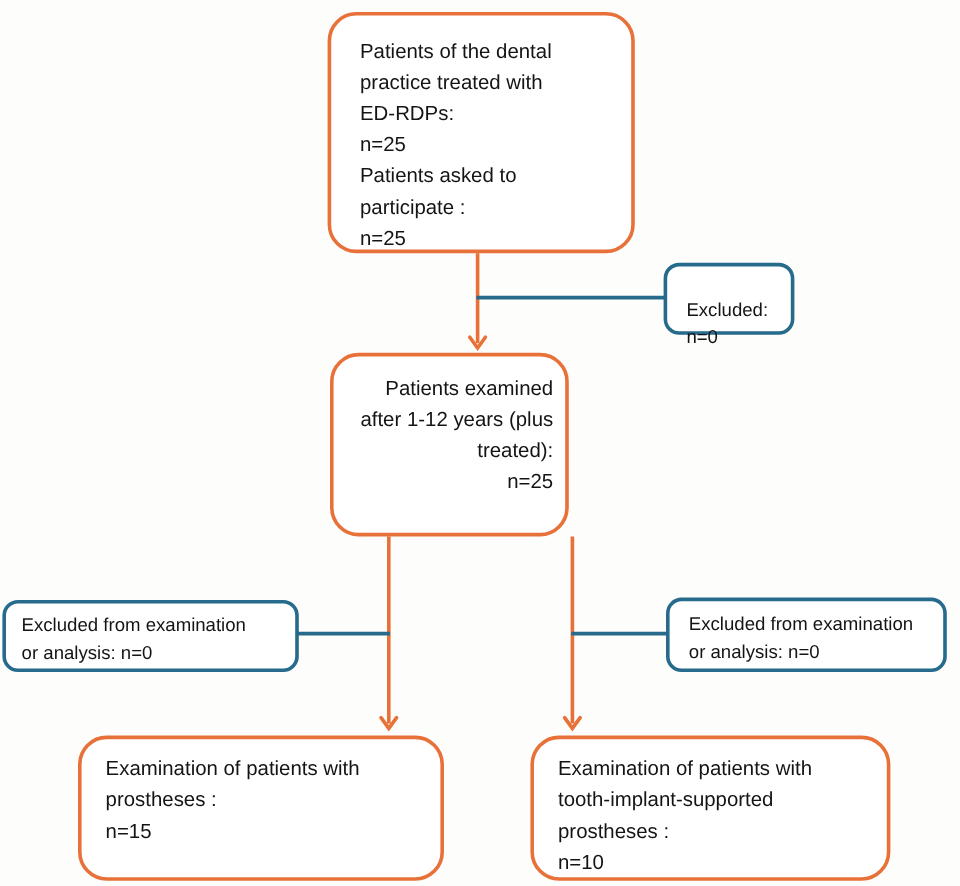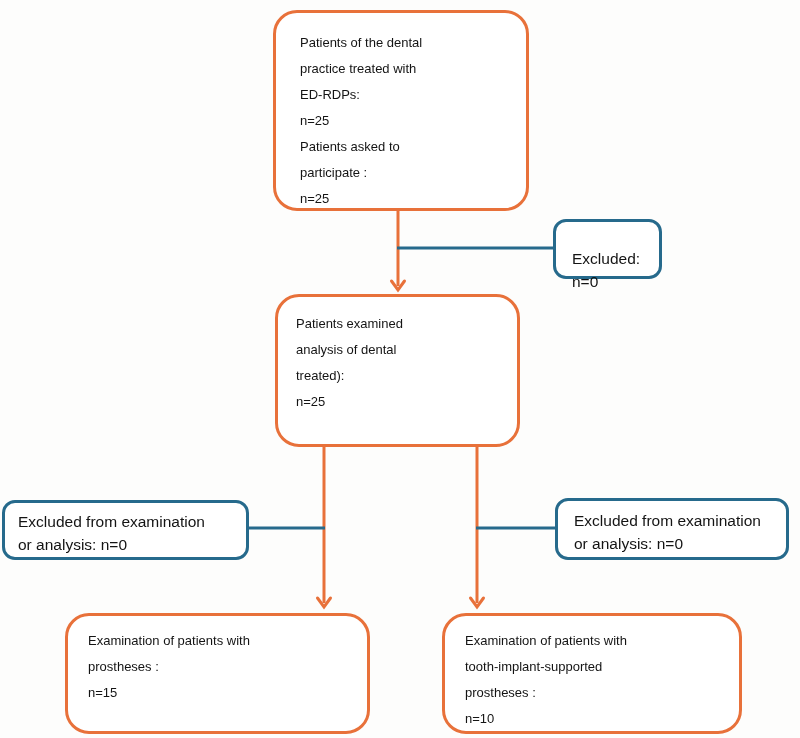--- a/index.html
+++ b/index.html
@@ -27,34 +27,34 @@
     width:800px;height:738px;
   }
   .stroke-orange{stroke:var(--orange);fill:none;stroke-width:3;}
   .stroke-blue{stroke:var(--blue);fill:none;stroke-width:3;}
   .box{
     position:absolute;
     box-sizing:border-box;
     background:#fff;
     border:3px solid var(--orange);
     border-radius:24px;
-    font-size:13px;
+    font-size:17px;
     line-height:26px;
     color:var(--text);
   }
   .box.blue{
     border-color:var(--blue);
     border-radius:13px;
     font-size:15.5px;
     line-height:23px;
   }
   .line{display:block;}
   .b{font-weight:normal;}
   #top-box      {left:273px; top:10px;  width:256px; height:201px; padding:17px 14px 0 24px;}
-  #middle-box   {left:275px; top:294px; width:245px; height:153px; padding:14px 10px 0 18px;}
+  #middle-box   {left:275px; top:294px; width:199px; height:153px; padding:14px 10px 0 18px;text-align:right;}
   #excluded-top {left:553px; top:219px; width:109px; height:60px;  padding:25px 6px 0 16px;}
   #excluded-left{left:2px;   top:500px; width:247px; height:60px;  padding:7px 6px 0 13px;}
   #excluded-right{left:555px;top:498px; width:234px; height:62px;  padding:8px 6px 0 16px;}
   #bottom-left  {left:65px;  top:613px; width:305px; height:121px; padding:12px 8px 0 20px;}
   #bottom-right {left:442px; top:613px; width:300px; height:121px; padding:12px 8px 0 20px;}
 </style>
 </head>
 <body>
 
 <div class="canvas">
@@ -87,21 +87,21 @@
     <span class="line b">n=25</span>
   </div>
 
   <div class="box blue" id="excluded-top">
     <span class="line">Excluded:</span>
     <span class="line b">n=0</span>
   </div>
 
   <div class="box" id="middle-box">
     <span class="line">Patients examined</span>
-    <span class="line">analysis of dental</span>
+    <span class="line">after 1-12 years (plus</span>
     <span class="line">treated):</span>
     <span class="line b">n=25</span>
   </div>
 
   <div class="box blue" id="excluded-left">
     <span class="line">Excluded from examination</span>
     <span class="line">
       <span>or analysis:</span>
       <span class="b">n=0</span>
     </span>

